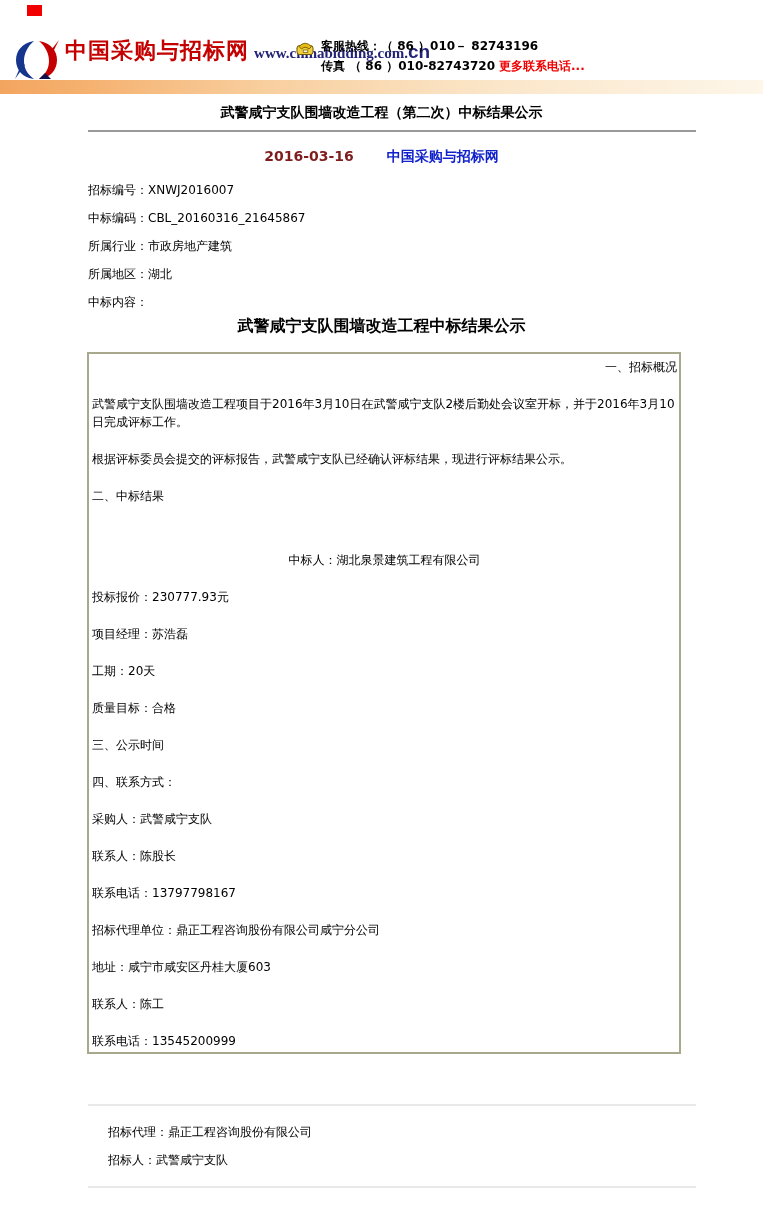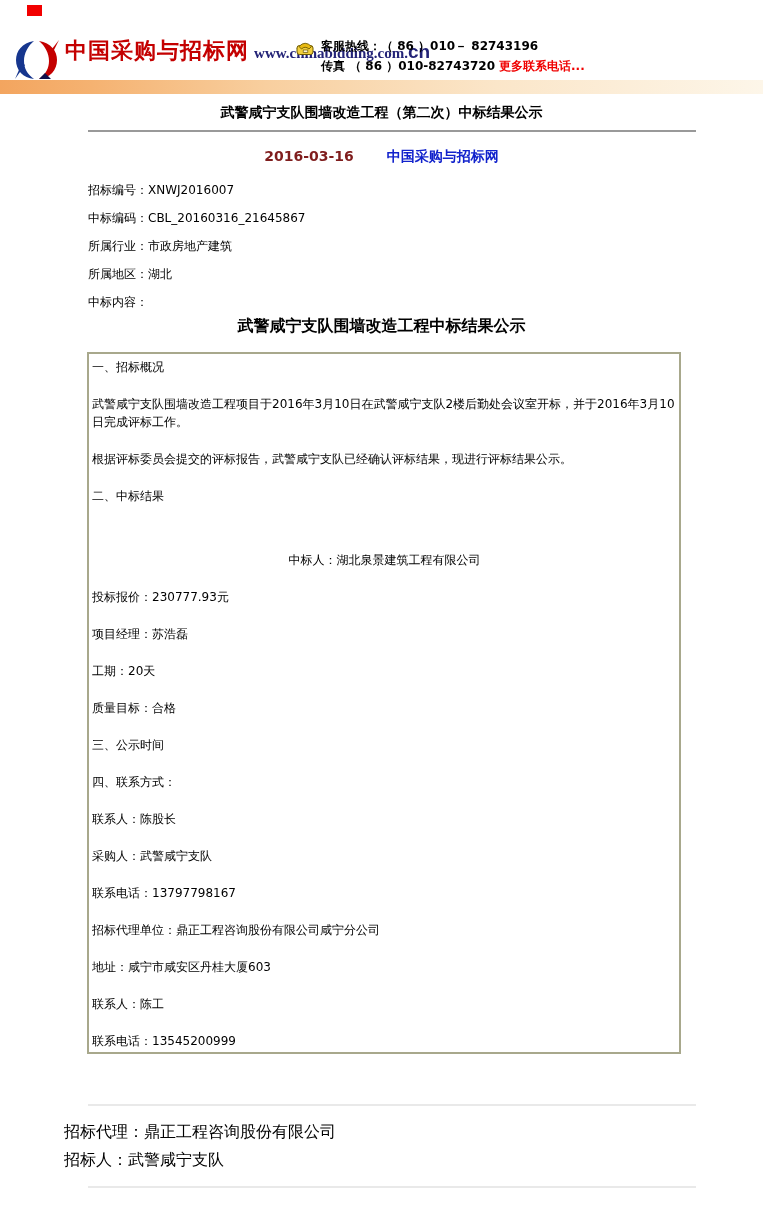--- a/index.html
+++ b/index.html
@@ -30,27 +30,27 @@
   .dateline{margin-top:16px;text-align:center;font-size:14px;font-weight:bold;line-height:16px;}
   .pub-date{color:#7f1d1d;margin-right:28px;}
   .source-link{color:#1122cc;text-decoration:none;cursor:pointer;}
   .meta{margin-top:12px;padding-left:88px;}
   .meta p{margin:0;font-size:12px;line-height:28px;white-space:nowrap;}
   .article-subtitle{margin:2px 0 0;font-size:16px;line-height:16px;font-weight:bold;text-align:center;}
   
   .notice-box{margin:18px 0 0 87px;width:586px;border:2px solid #a8a88c;
     box-shadow:inset 1px 1px 0 #ffffff;padding:2px 2px 2px 2px;background:#fff;}
   .notice-box p{margin:19px 0 0 1px;font-size:12px;line-height:18px;}
-  .notice-box p:first-child{margin-top:2px;}
+  .notice-box p:first-child{margin-top:2px;text-align:right;}
   .notice-box p.center{text-align:center;margin-top:46px;}
   
   .light-rule{height:2px;background:#e9e9e9;border:0;width:608px;margin:0 0 0 88px;}
   .rule-top{margin-top:50px;}
   .rule-bottom{margin-top:12px;}
-  .page-footer p{margin:0;padding-left:64px;font-size:16px;line-height:28px;}
+  .page-footer p{margin:0;padding-left:108px;font-size:12px;line-height:28px;}
   .page-footer p:first-of-type{margin-top:12px;}
 </style>
 </head>
 <body>
 
 <header class="site-header">
   <div class="red-marker"></div>
 
   <a class="logo">
     <svg class="logo-icon" viewBox="0 0 47 43" xmlns="http://www.w3.org/2000/svg">
@@ -105,22 +105,22 @@
     <p>武警咸宁支队围墙改造工程项目于2016年3月10日在武警咸宁支队2楼后勤处会议室开标，并于2016年3月10日完成评标工作。</p>
     <p>根据评标委员会提交的评标报告，武警咸宁支队已经确认评标结果，现进行评标结果公示。</p>
     <p>二、中标结果</p>
     <p class="center">中标人：湖北泉景建筑工程有限公司</p>
     <p>投标报价：230777.93元</p>
     <p>项目经理：苏浩磊</p>
     <p>工期：20天</p>
     <p>质量目标：合格</p>
     <p>三、公示时间</p>
     <p>四、联系方式：</p>
+    <p>采购人：武警咸宁支队</p>
     <p>联系人：陈股长</p>
-    <p>采购人：武警咸宁支队</p>
     <p>联系电话：13797798167</p>
     <p>招标代理单位：鼎正工程咨询股份有限公司咸宁分公司</p>
     <p>地址：咸宁市咸安区丹桂大厦603</p>
     <p>联系人：陈工</p>
     <p>联系电话：13545200999</p>
   </div>
 </main>
 
 <footer class="page-footer">
   <div class="light-rule rule-top"></div>

